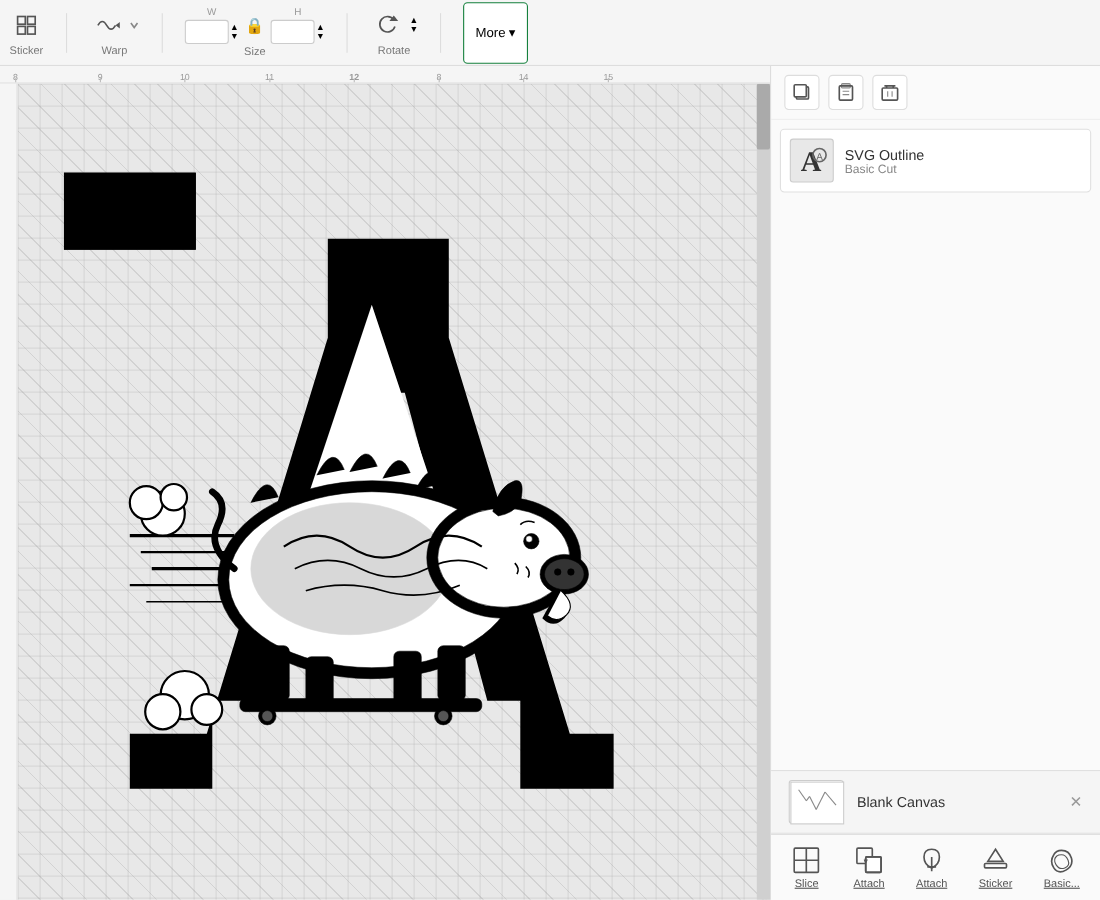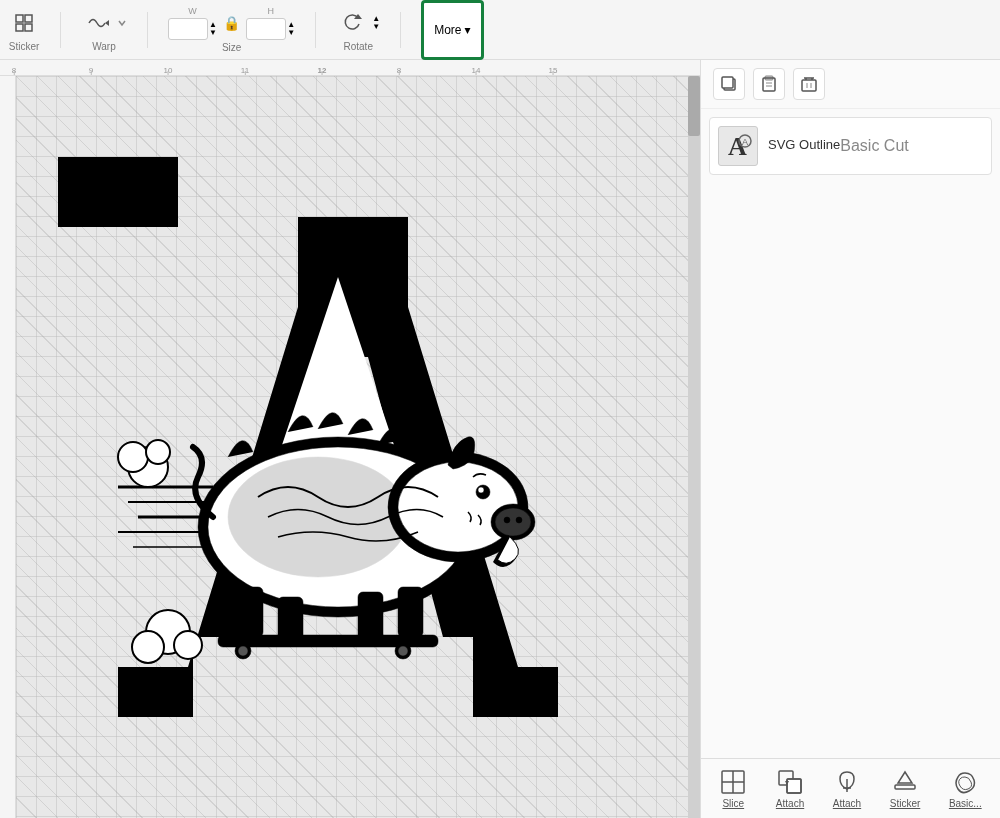--- a/index.html
+++ b/index.html
@@ -52,21 +52,21 @@
       border-radius: 3px;
       font-size: 11px;
       text-align: center;
       background: white;
     }
     .more-btn {
       display: flex;
       align-items: center;
       gap: 3px;
       padding: 20px 10px;
-      border: 3px solid #15803d;
+      border: 1px solid #15803d;
       border-radius: 4px;
       background: white;
       font-size: 12px;
       cursor: pointer;
     }
     .divider-v {
       width: 1px;
       height: 36px;
       background: #ddd;
       margin: 0 4px;
@@ -227,29 +227,29 @@
       width: 40px; height: 40px;
       background: #e8e8e8;
       border: 1px solid #ccc;
       border-radius: 3px;
       display: flex; align-items: center; justify-content: center;
       font-size: 18px;
       color: #333;
     }
     .layer-info {
       display: flex;
-      flex-direction: row;
+      flex-direction: column;
     }
     .layer-name {
       font-size: 13px;
       font-weight: 500;
       color: #333;
     }
     .layer-type {
-      font-size: 16px;
+      font-size: 11px;
       color: #888;
     }
 
     
     #blank-canvas-area {
       padding: 8px 16px;
       display: flex;
       align-items: center;
       gap: 12px;
       background: #f5f5f5;
@@ -559,20 +559,34 @@
           <text x="19" y="14" font-size="9" fill="#666">A</text>
         </svg>
       </div>
       <div class="layer-info">
         <span class="layer-name">SVG Outline</span>
         <span class="layer-type">Basic Cut</span>
       </div>
     </div>
   </div>
 
+  <div id="blank-canvas-area">
+    <div class="blank-canvas-thumb">
+      <svg width="50" height="40" viewBox="0 0 50 40">
+        <rect x="1" y="1" width="48" height="38" fill="white" stroke="#ccc" stroke-width="1"></rect>
+        <line x1="8" y1="8" x2="15" y2="18" stroke="#888" stroke-width="1"></line>
+        <line x1="15" y1="18" x2="18" y2="14" stroke="#888" stroke-width="1"></line>
+        <line x1="18" y1="14" x2="24" y2="26" stroke="#888" stroke-width="1"></line>
+        <line x1="24" y1="26" x2="32" y2="10" stroke="#888" stroke-width="1"></line>
+        <line x1="32" y1="10" x2="42" y2="22" stroke="#888" stroke-width="1"></line>
+      </svg>
+    </div>
+    <span class="blank-canvas-label">Blank Canvas</span>
+    <span class="blank-canvas-close">✕</span>
+  </div>
 
   <div id="bottom-toolbar">
     <div class="bottom-tool">
       <div class="bottom-tool-icon">
         <svg width="26" height="26" viewBox="0 0 26 26">
             <rect x="2" y="2" width="22" height="22" fill="none" stroke="#555" stroke-width="1.5" rx="1"></rect>
             <line x1="2" y1="13" x2="24" y2="13" stroke="#555" stroke-width="1.5"></line>
             <line x1="13" y1="2" x2="13" y2="24" stroke="#555" stroke-width="1.5"></line>
           </svg>
       </div>

